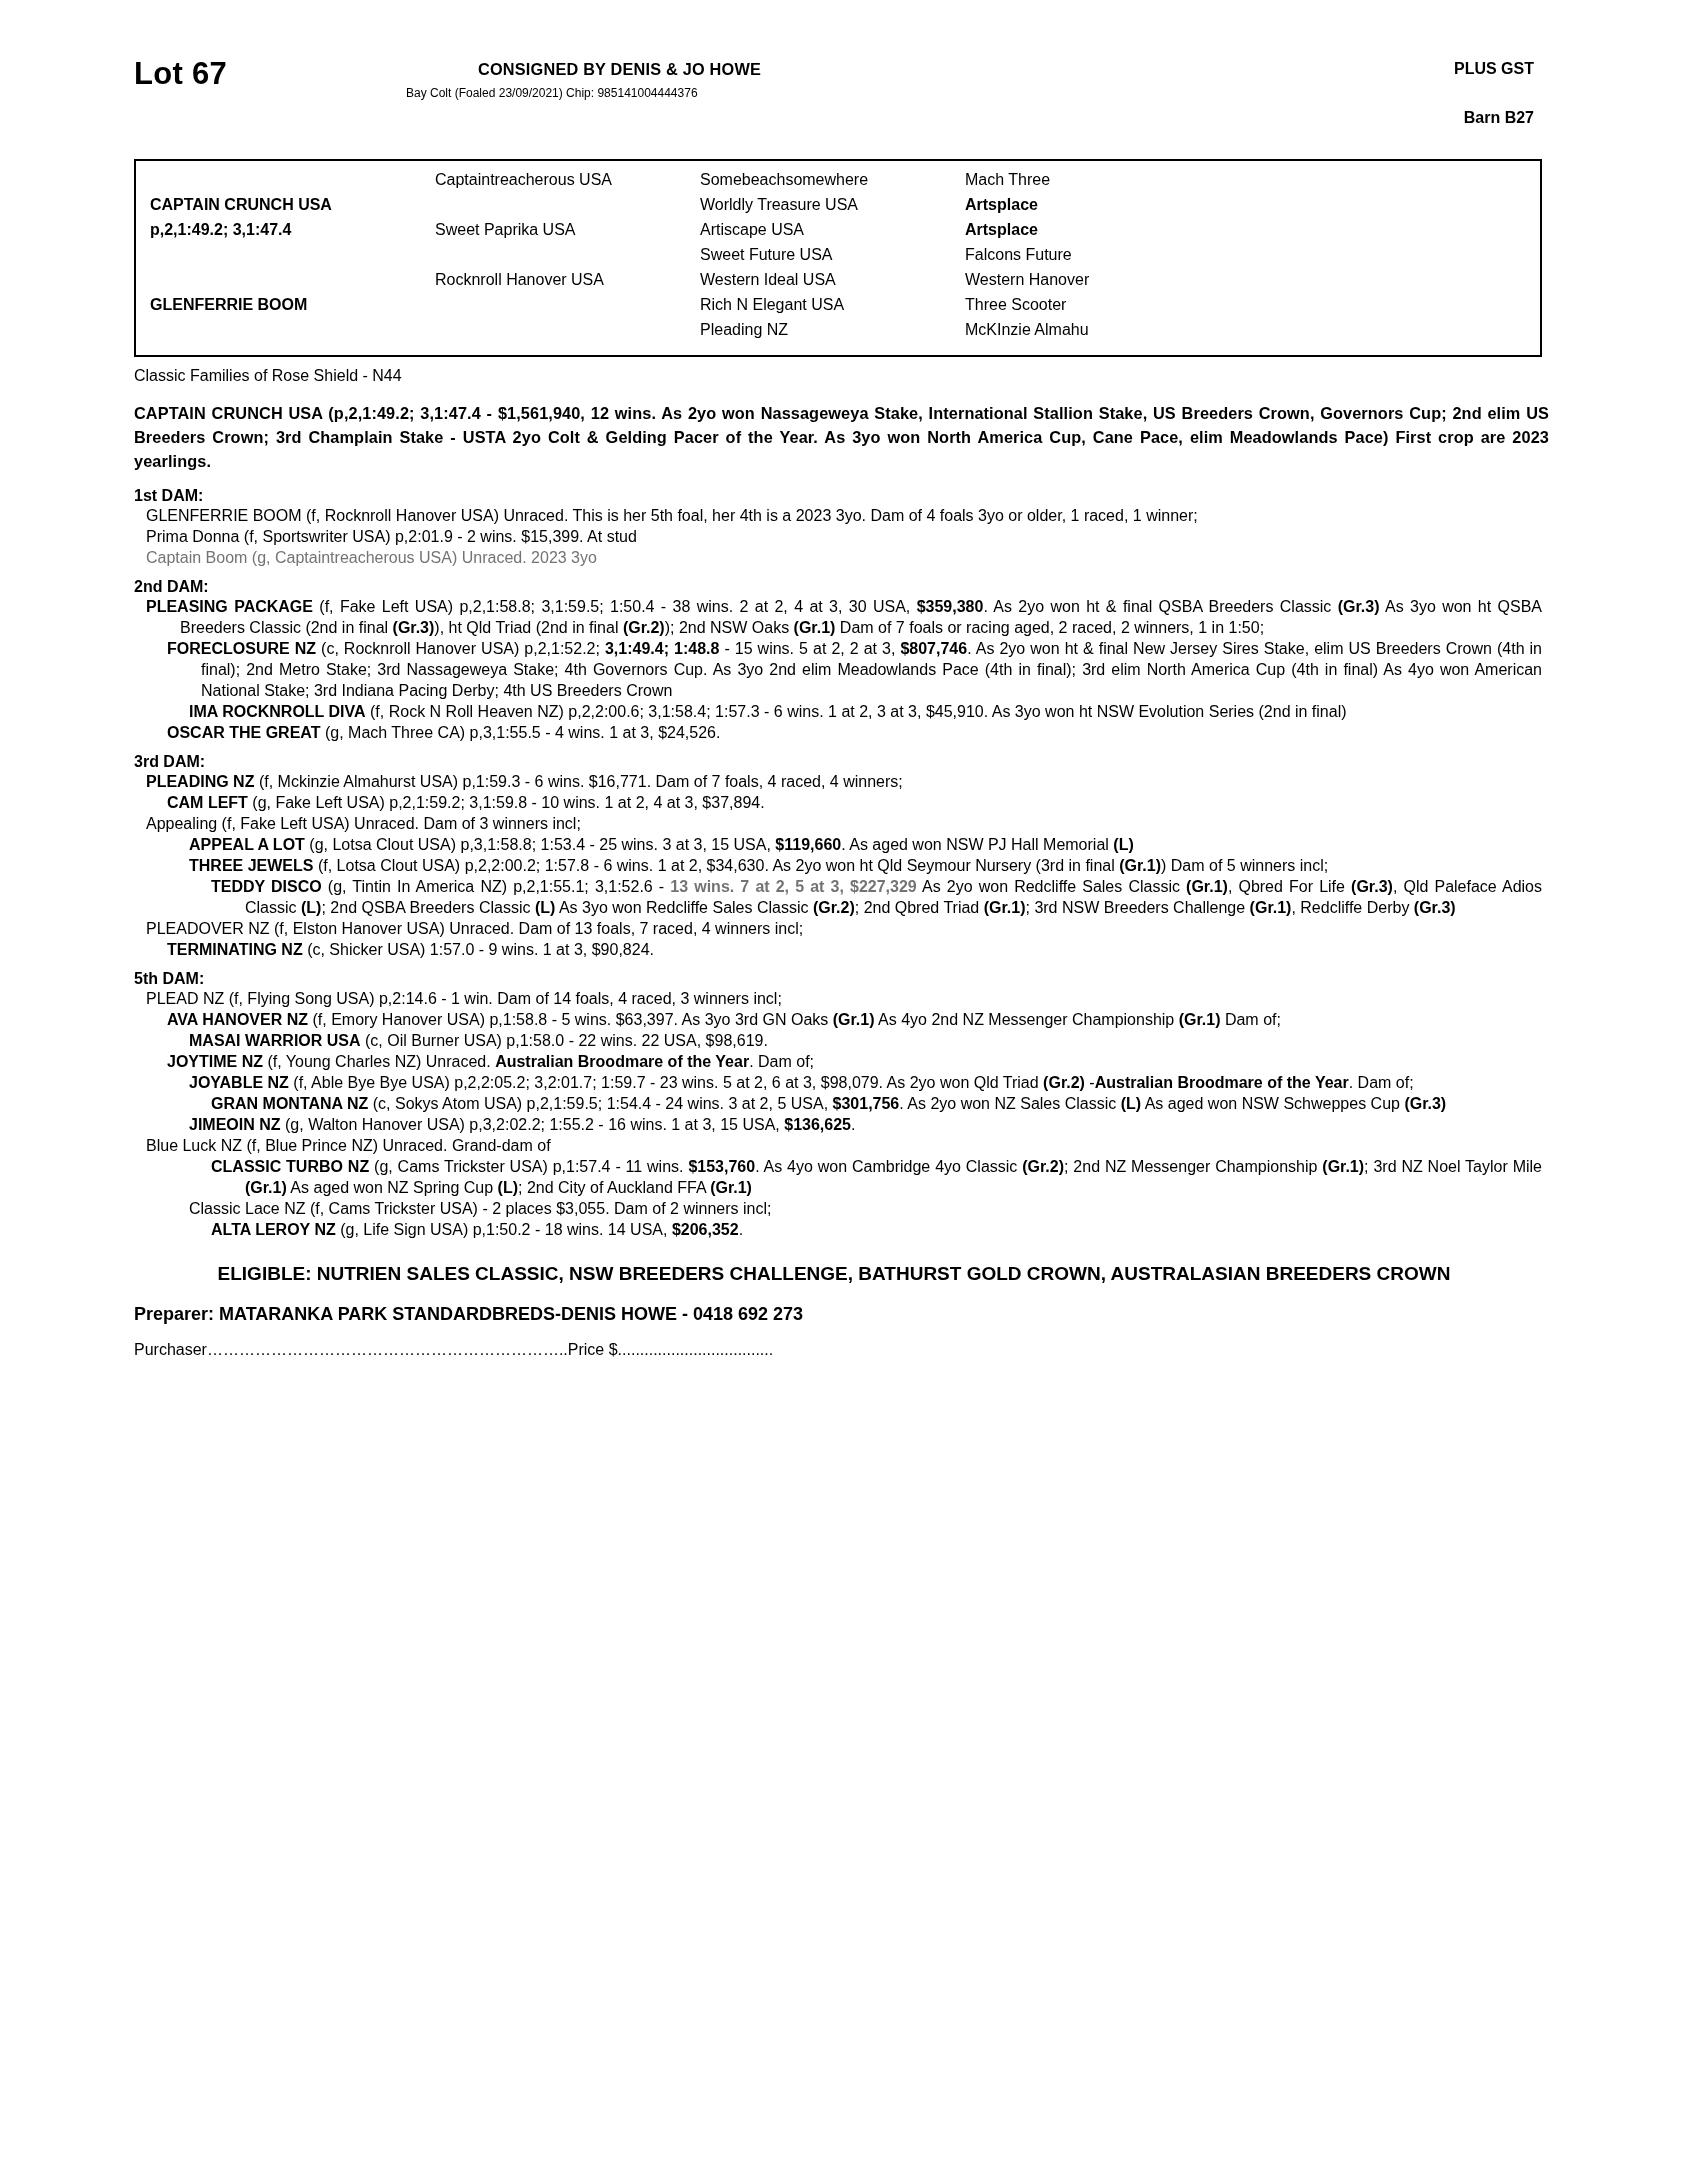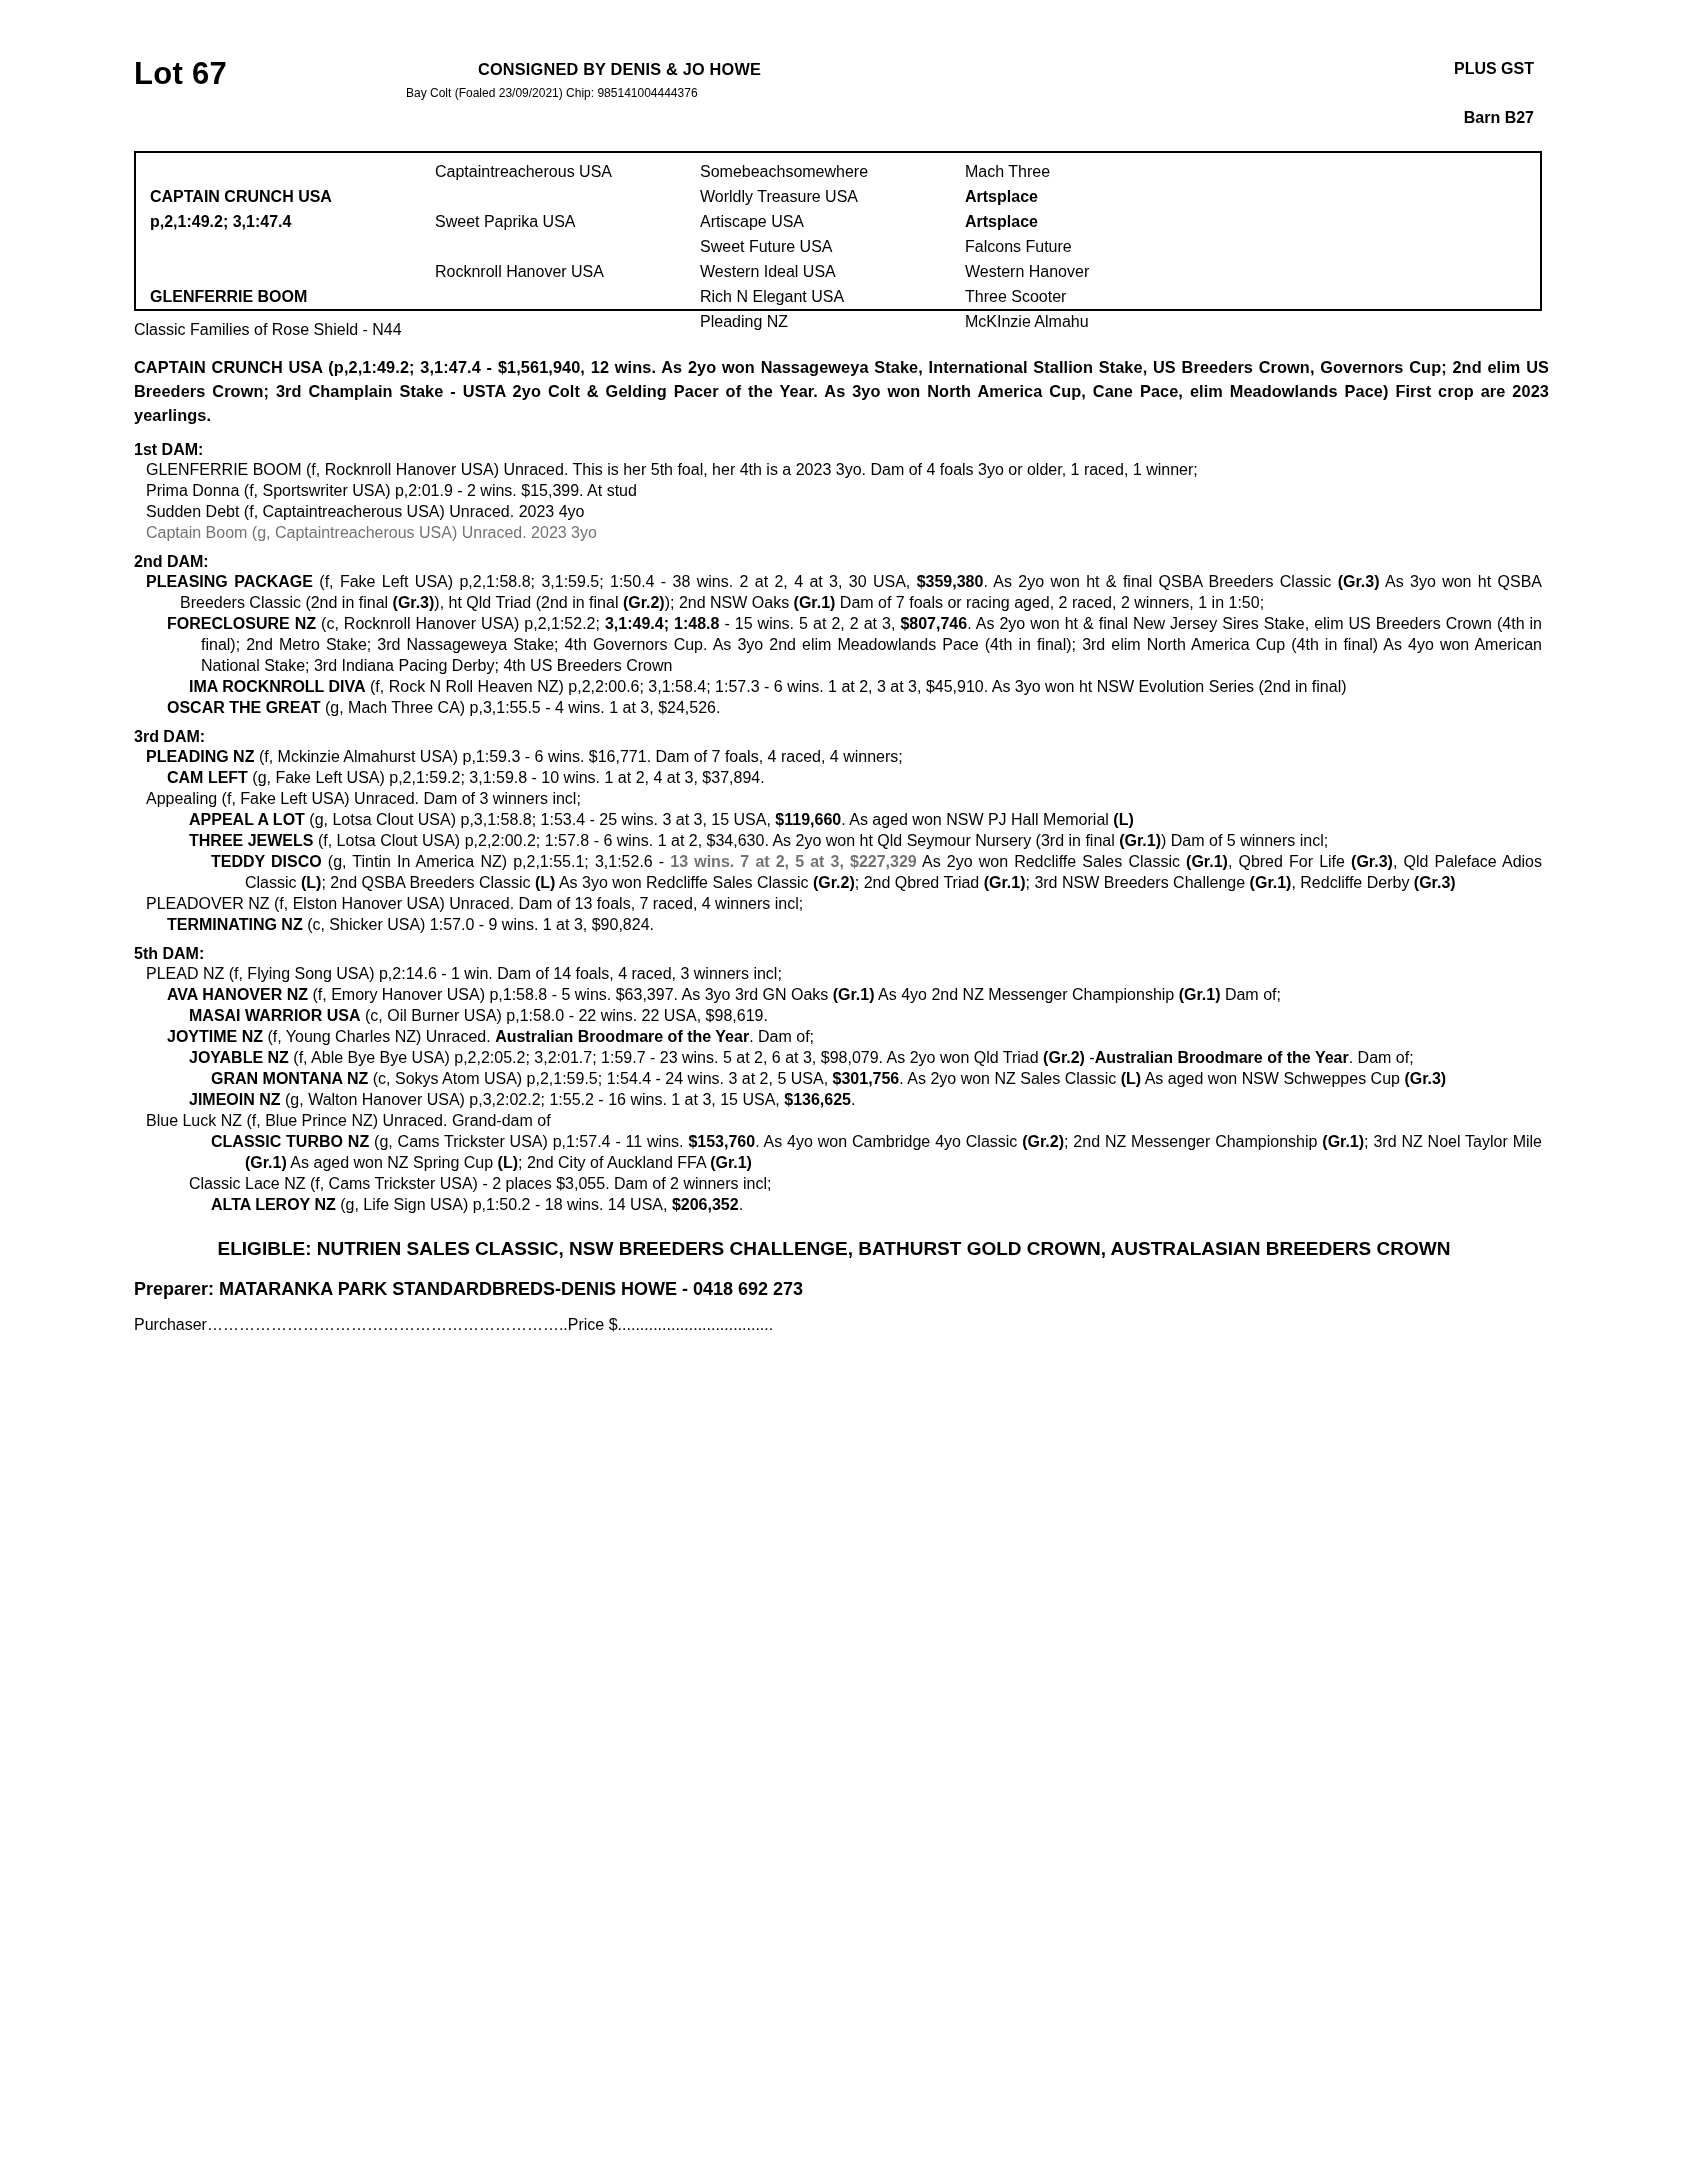--- a/index.html
+++ b/index.html
@@ -58,23 +58,23 @@
   .barn {
     position: absolute;
     right: 30px;
     top: 61px;
     font-size: 16px;
     font-weight: bold;
   }
   
   .ped-box {
     border: 2px solid #000;
-    margin: 8px 22px 0 15px;
+    margin: 16px 22px 0 15px;
     padding: 6px 0 4px 0;
-    height: 160px;
+    height: 198px;
     box-sizing: border-box;
     position: relative;
   }
   .ped-row {
     display: flex;
     font-size: 16px;
     line-height: 25px;
     height: 25px;
     white-space: nowrap;
   }
@@ -191,21 +191,20 @@
     </div>
   </div>
 
   <div class="classic-families">Classic Families of Rose Shield - N44</div>
 
   <div class="sire-block">CAPTAIN CRUNCH USA (p,2,1:49.2; 3,1:47.4 - $1,561,940, 12 wins. As 2yo won Nassageweya Stake, International Stallion Stake, US Breeders Crown, Governors Cup; 2nd elim US Breeders Crown; 3rd Champlain Stake - USTA 2yo Colt &amp; Gelding Pacer of the Year. As 3yo won North America Cup, Cane Pace, elim Meadowlands Pace) First crop are 2023 yearlings.</div>
 
   <div class="dam-head">1st DAM:</div>
   <p class="line hang0">GLENFERRIE BOOM (f, Rocknroll Hanover USA) Unraced. This is her 5th foal, her 4th is a 2023 3yo. Dam of 4 foals 3yo or older, 1 raced, 1 winner;</p>
   <p class="line i1">Prima Donna (f, Sportswriter USA) p,2:01.9 - 2 wins. $15,399. At stud</p>
-  <p class="line i1">Sudden Debt (f, Captaintreacherous USA) Unraced. 2023 4yo</p>
   <p class="line i1 red">Captain Boom (g, Captaintreacherous USA) Unraced. 2023 3yo</p>
 
   <div class="dam-head tight">2nd DAM:</div>
   <p class="line hang1">
     <span class="bold">PLEASING PACKAGE</span><span> (f, Fake Left USA) p,2,1:58.8; 3,1:59.5; 1:50.4 - 38 wins. 2 at 2, 4 at 3, 30 USA, </span><span class="bold">$359,380</span><span>. As 2yo won ht &amp; final QSBA Breeders Classic </span><span class="bold">(Gr.3)</span><span> As 3yo won ht QSBA Breeders Classic (2nd in final </span><span class="bold">(Gr.3)</span><span>), ht Qld Triad (2nd in final </span><span class="bold">(Gr.2)</span><span>); 2nd NSW Oaks </span><span class="bold">(Gr.1)</span><span> Dam of 7 foals or racing aged, 2 raced, 2 winners, 1 in 1:50;</span>
   </p>
   <p class="line hang2">
     <span class="bold">FORECLOSURE NZ</span><span> (c, Rocknroll Hanover USA) p,2,1:52.2; </span><span class="bold">3,1:49.4; 1:48.8</span><span> - 15 wins. 5 at 2, 2 at 3, </span><span class="bold">$807,746</span><span>. As 2yo won ht &amp; final New Jersey Sires Stake, elim US Breeders Crown (4th in final); 2nd Metro Stake; 3rd Nassageweya Stake; 4th Governors Cup. As 3yo 2nd elim Meadowlands Pace (4th in final); 3rd elim North America Cup (4th in final) As 4yo won American National Stake; 3rd Indiana Pacing Derby; 4th US Breeders Crown</span>
   </p>
   <p class="line hang3">

